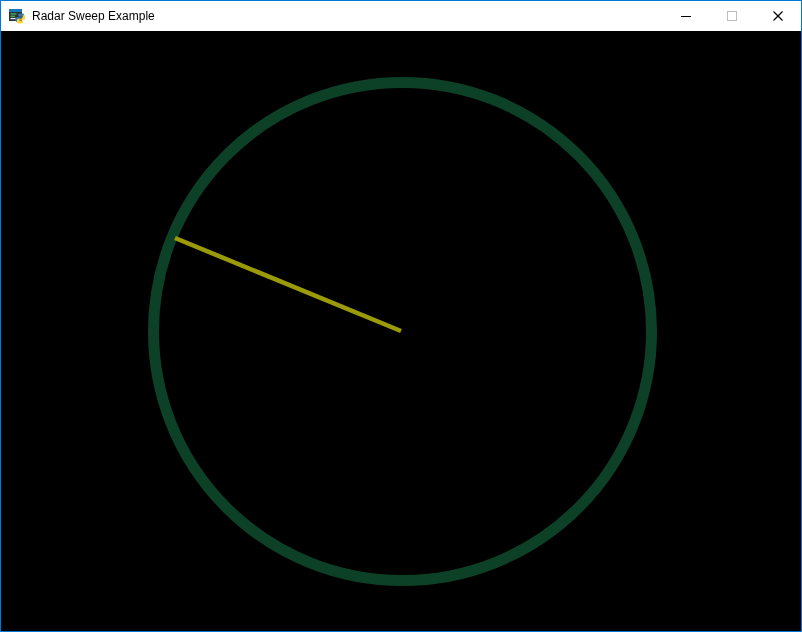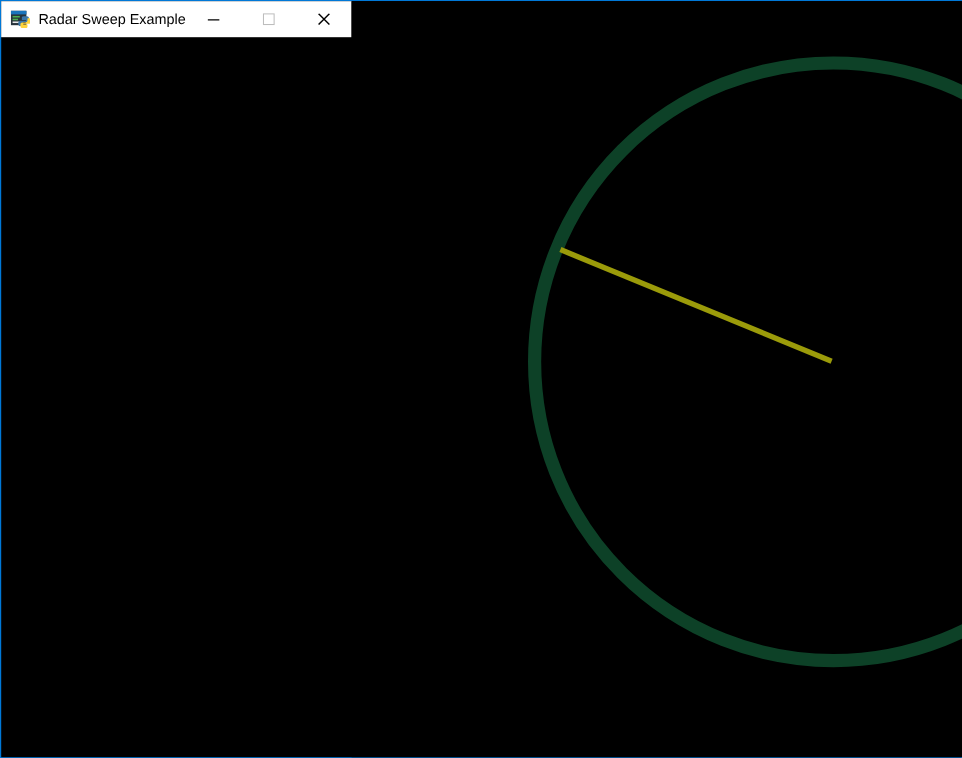--- a/index.html
+++ b/index.html
@@ -7,20 +7,21 @@
     width: 802px; height: 632px;
     font-family: "Liberation Sans", sans-serif;
     background: #000;
     overflow: hidden;
   }
   .window {
     width: 802px; height: 632px;
     border: 1px solid #0078d7;
     background: #000;
     display: flex;
+    flex-direction: column;
   }
   .titlebar {
     height: 30px;
     flex: 0 0 30px;
     background: #ffffff;
     display: flex;
     align-items: center;
     user-select: none;
   }
   .app-icon {

